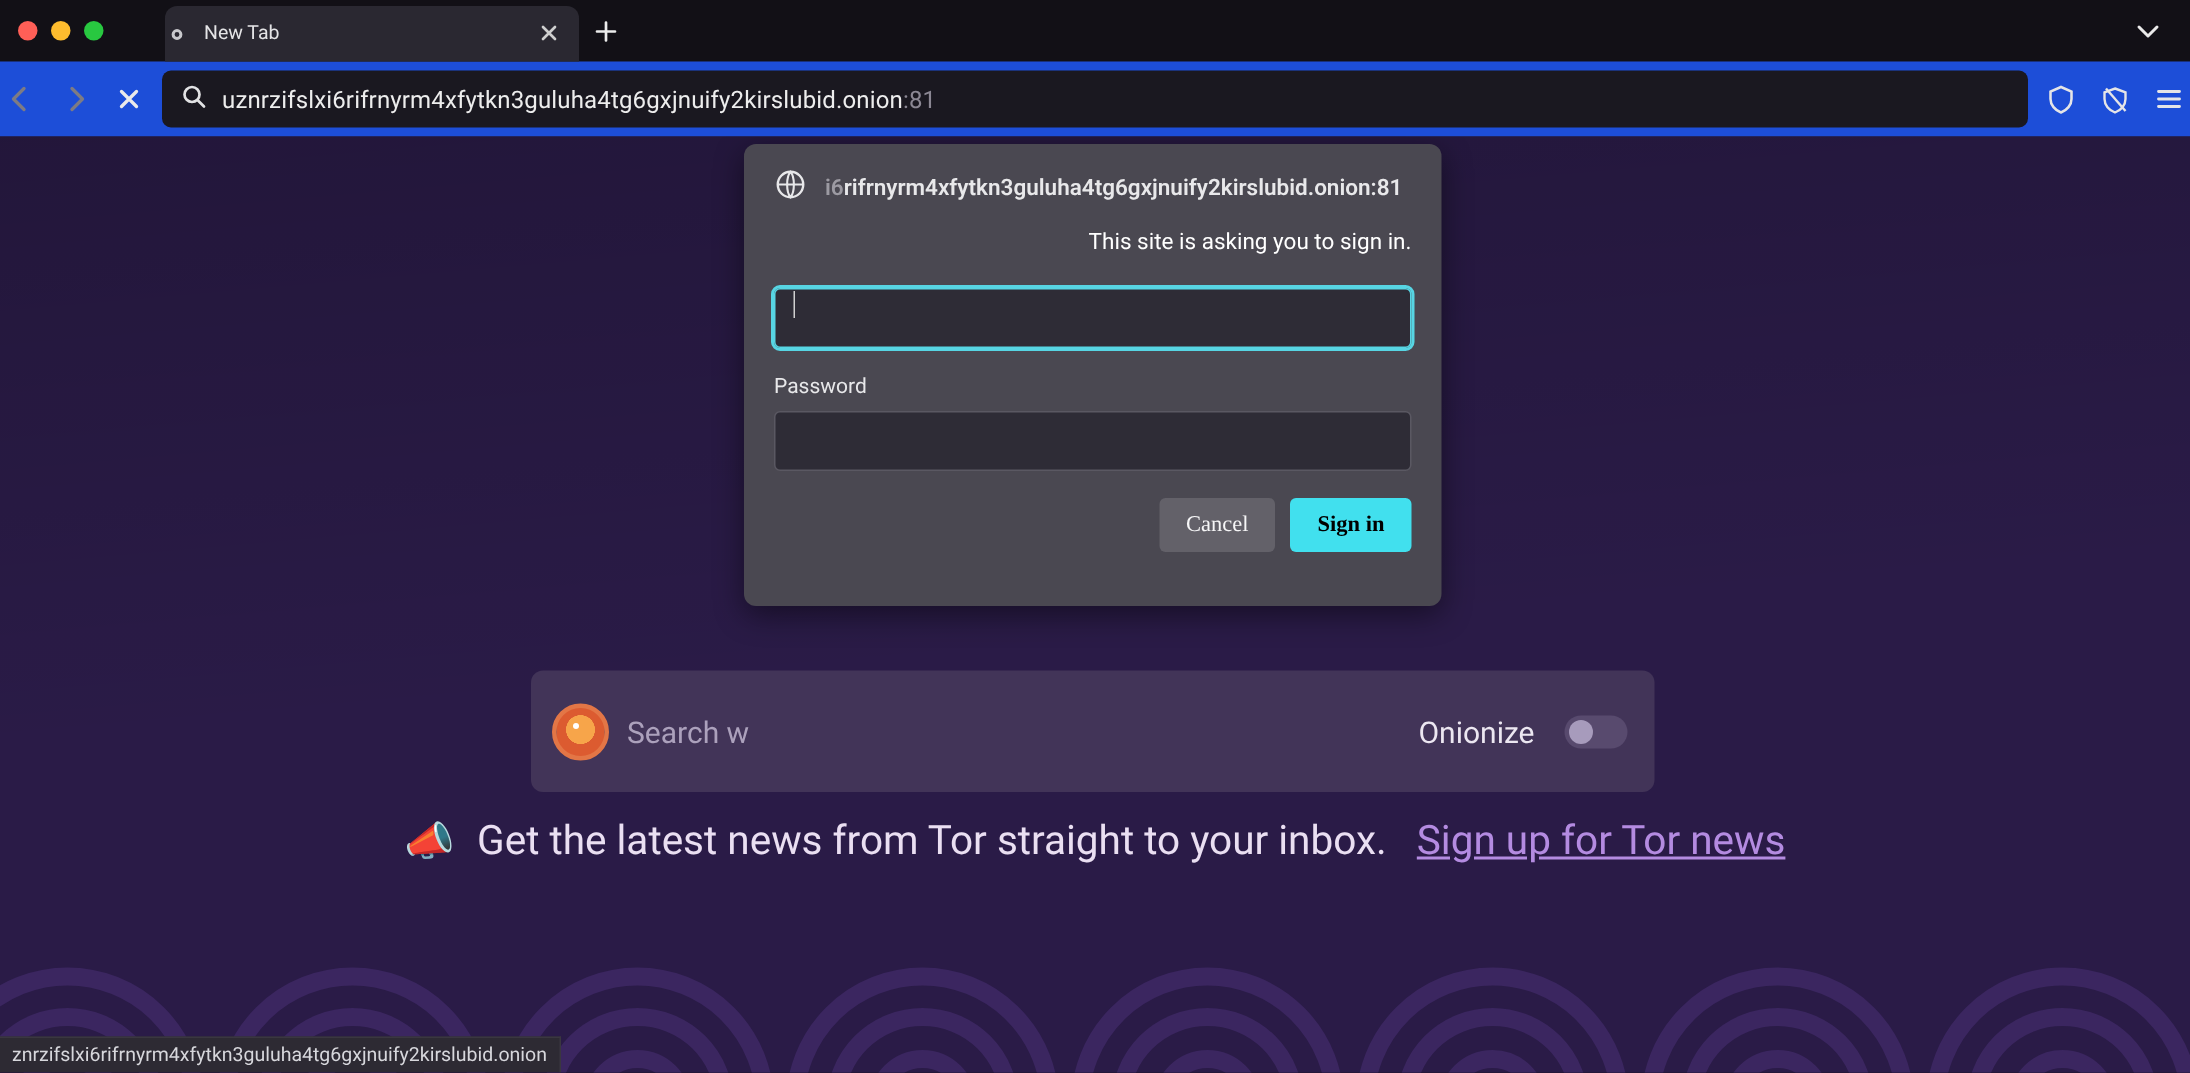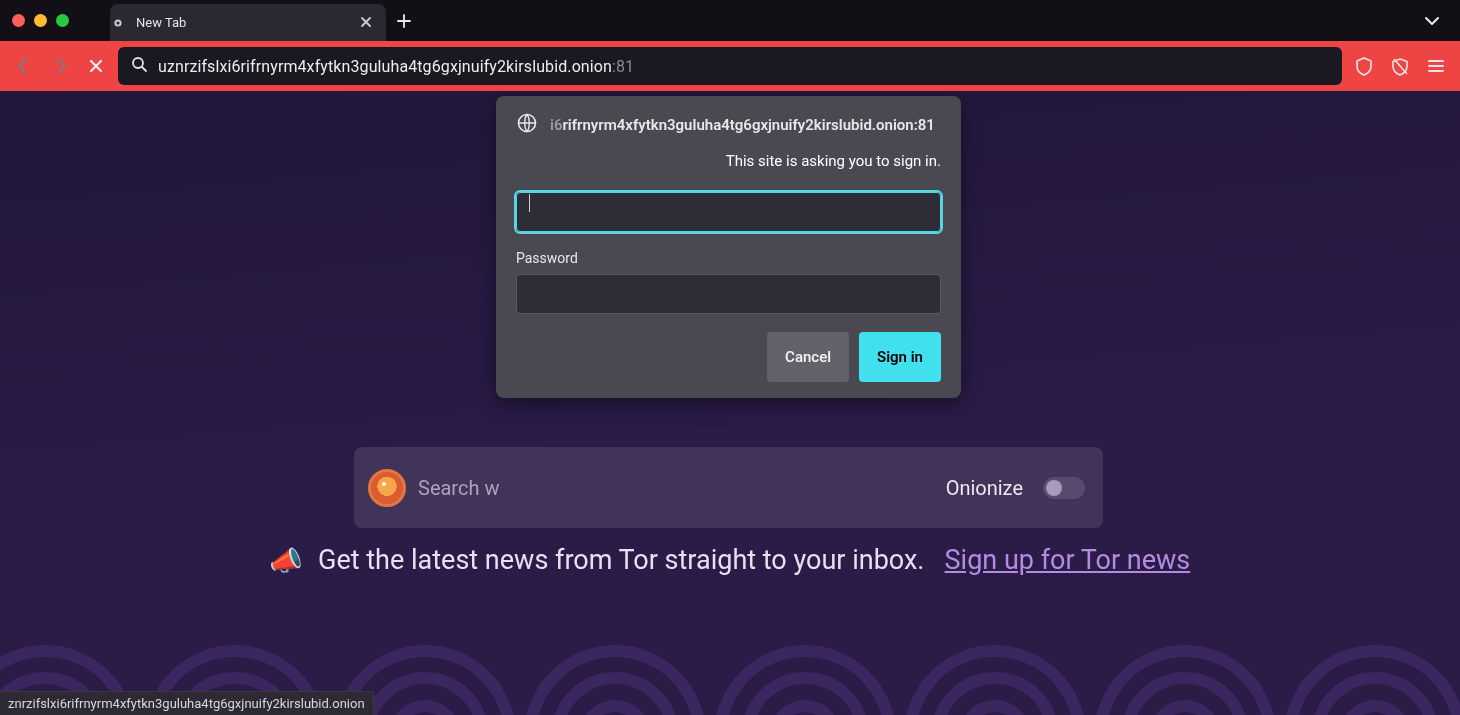--- a/index.html
+++ b/index.html
@@ -16,21 +16,21 @@
   .tab { display: flex; align-items: center; width: 276px; background: #2a2831; border-radius: 8px 8px 0 0; padding: 0 10px 0 0; margin-top: 4px; gap: 10px; position: relative; }
   .tab-fav { width: 16px; height: 16px; display:flex; align-items:center; justify-content:center; }
   .tab-title { color: #e4e4e6; font-size: 13px; flex: 1; white-space: nowrap; overflow: hidden; text-overflow: ellipsis; }
   .tab-close { color: #c8c8c8; font-size: 15px; width: 20px; text-align: center; line-height: 20px; border-radius: 4px; cursor: default; }
   .newtab { width: 36px; display:flex; align-items:center; justify-content:center; color:#e2e2e2; font-size:20px; cursor:default; }
   .right-tabbar-icons { margin-left: auto; display:flex; align-items:center; padding-right: 14px; gap: 12px; color:#d6d6d6; }
   .icon-btn { width: 28px; height: 28px; display:flex; align-items:center; justify-content:center; border-radius:4px; cursor:default; }
   .icon-btn svg { display:block; }
 
   
-  .toolbar { height: 50px; background: #ef4444; display:flex; align-items:center; padding: 0 10px; gap: 8px; }
+  .toolbar { height: 50px; background: #1d4ed8; display:flex; align-items:center; padding: 0 0; gap: 8px; }
   .nav-btn { color: #b8b8b8; }
   .urlbar { flex: 1; height: 38px; background: #1a1820; border-radius: 6px; display:flex; align-items:center; padding: 0 12px; gap: 10px; color: #e7e7e9; font-size: 16px; }
   .url-text { white-space: nowrap; letter-spacing: .1px; }
   .url-host { color: #ededed; }
   .url-suffix { color: #8b8793; }
 
   
   .page { position: absolute; left:0; right:0; top:91px; bottom:0; background: #2a1b47; overflow:hidden; }
 
   
@@ -52,30 +52,30 @@
 
   
   .news { position:absolute; left:0; right:0; top:453px; text-align:center; color:#eadff2; font-size:27px; }
   .news .mega { margin-right:8px; display:inline-block; transform:translateY(1px); }
   .news a { color:#b48be1; text-decoration:underline; }
 
   
   .statusbar { position:absolute; left:0; bottom:0; height:24px; background:#2d2a33; color:#d7d7dc; font-size:13px; padding:0 8px; display:flex; align-items:center; border-top:1px solid #3a3740; border-right:1px solid #3a3740; }
 
   
-  .auth-shadow { position:absolute; left:496px; top:5px; width:465px; background:#4a4851; border-radius:8px; box-shadow: 0 6px 20px rgba(0,0,0,.45); padding: 16px 20px 16px; color:#e8e8ea; font-size:15px; }
+  .auth-shadow { position:absolute; left:496px; top:5px; width:465px; background:#4a4851; border-radius:8px; box-shadow: 0 6px 20px rgba(0,0,0,.45); padding: 16px 20px 36px; color:#e8e8ea; font-size:15px; }
   .auth-row1 { display:flex; align-items:center; gap:12px; margin-bottom:14px; }
   .auth-host { font-weight:600; word-break:break-all; }
   .auth-host .dim { color:#9c9aa2; font-weight:600; }
   .auth-msg { margin-bottom:22px; color:#ffffff;text-align:right; }
   .auth-label { font-size:14px; margin-bottom:8px; display:block; color:#e8e8ea; }
   .auth-input { width:100%; height:40px; background:#2e2c36; border:1px solid #5a5862; border-radius:4px; color:#fff; padding:0 10px; font-size:15px; margin-bottom:18px; }
   .auth-input.focused { outline:2px solid #57d5e3; border-color:#57d5e3; }
   .auth-buttons { display:flex; justify-content:flex-end; gap:10px; margin-top:6px; }
-  .btn { height:50px; padding:0 18px; border:none; border-radius:4px; font-size:15px; font-weight:500; cursor:default; }
+  .btn { height:36px; padding:0 18px; border:none; border-radius:4px; font-size:15px; font-weight:500; cursor:default;font-family:Liberation Serif, serif; }
   .btn-cancel { background:#636169; color:#f6f6f7; }
   .btn-primary { background:#41e0ee; color:#000000; font-weight:600; }
 
   .caret { display:inline-block; width:1px; height:18px; background:#d0d0d0; margin-left:2px; vertical-align:middle; animation:blink 1.1s steps(1) infinite; }
   @keyframes blink { 50% { opacity:0; } }
 
   svg { stroke: currentColor; fill: none; }
 </style>
 </head>
 <body>

